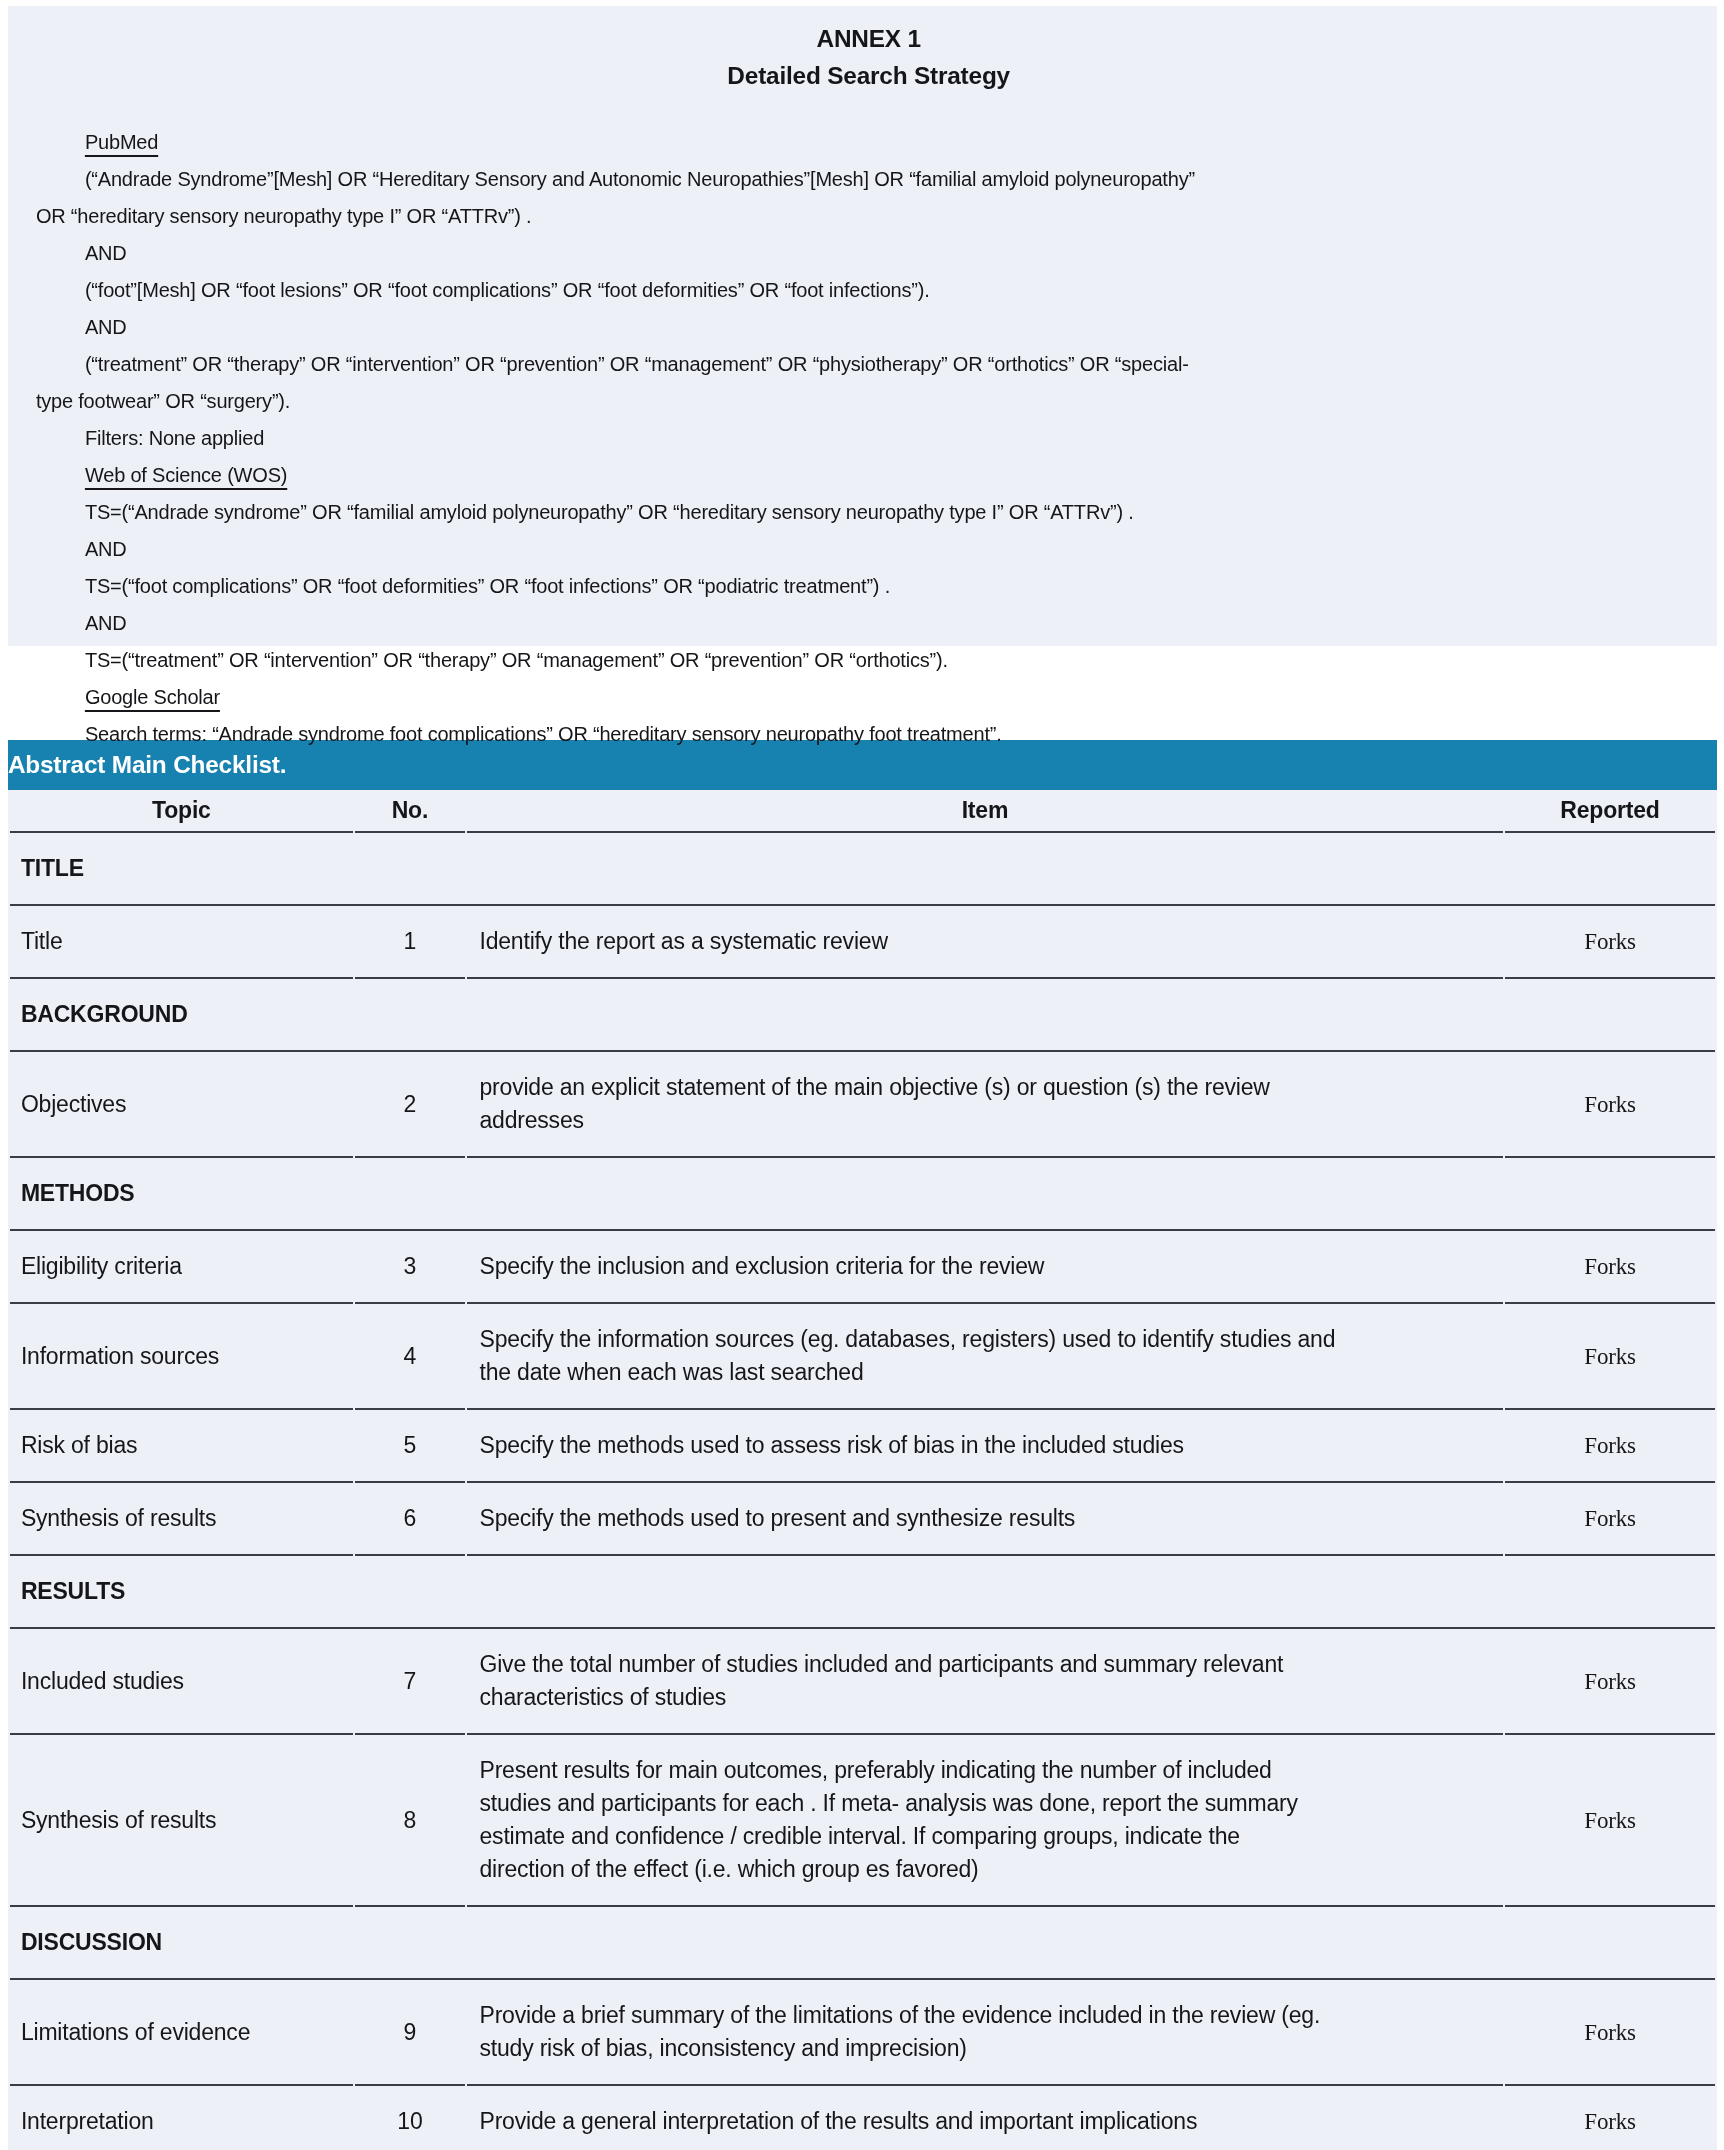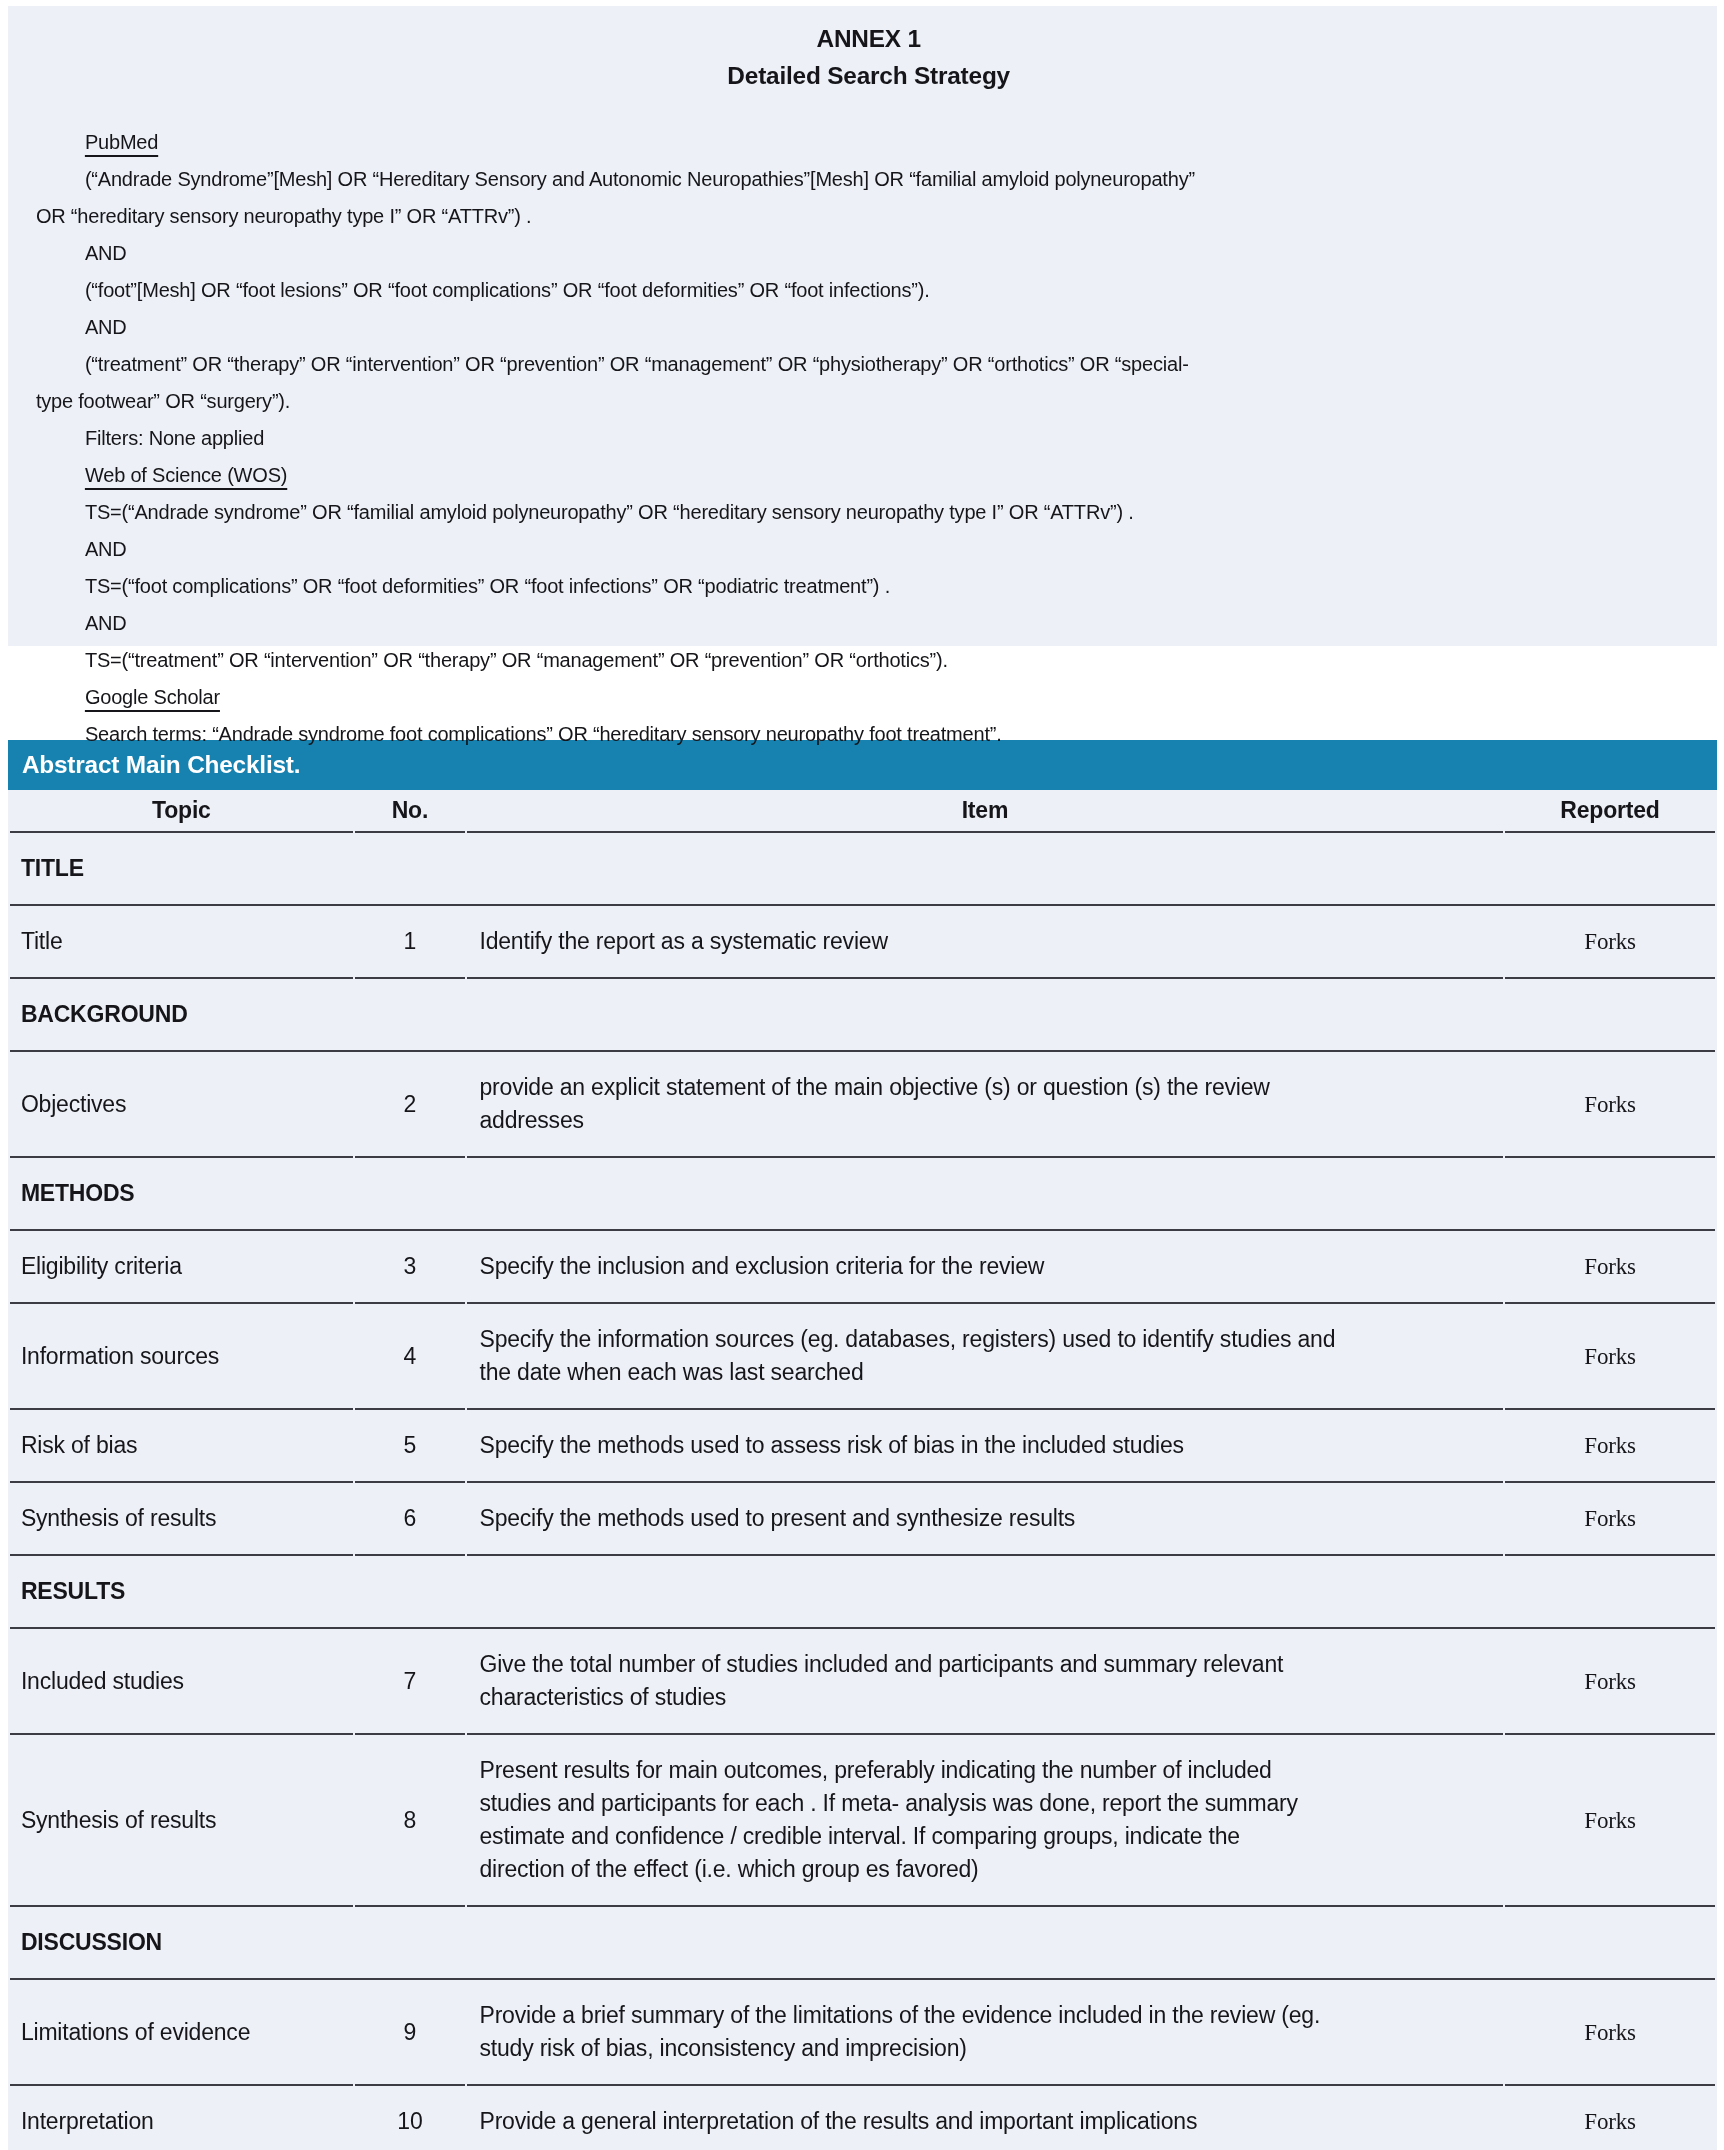--- a/index.html
+++ b/index.html
@@ -37,21 +37,20 @@
     text-decoration-thickness:1.6px;
     text-underline-offset:5.5px;
   }
   
   .checklist{margin:94px 7.9px 0 7.9px;}
   .checklist-titlebar{
     background:var(--accent);
     color:#ffffff;
     font-size:24.4px;font-weight:700;
     height:50px;line-height:50px;
-    padding-left:14px;
     letter-spacing:-0.2px;
   }
   table.checklist-table{
     width:100%;
     border-collapse:separate;
     border-spacing:2.4px 0;
     background:var(--panel-bg);
     font-size:23px;
     letter-spacing:-0.2px;
     table-layout:fixed;

